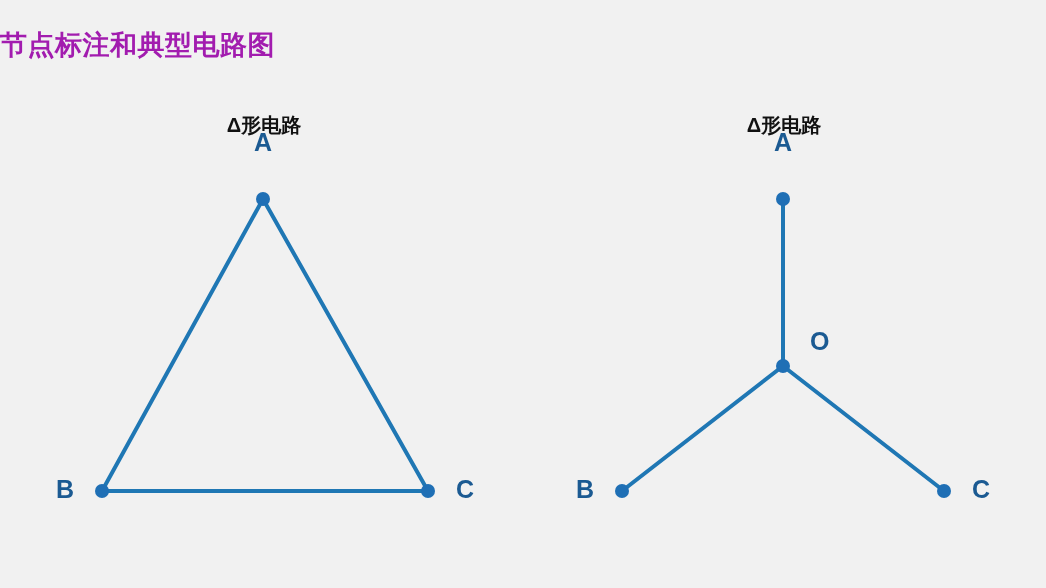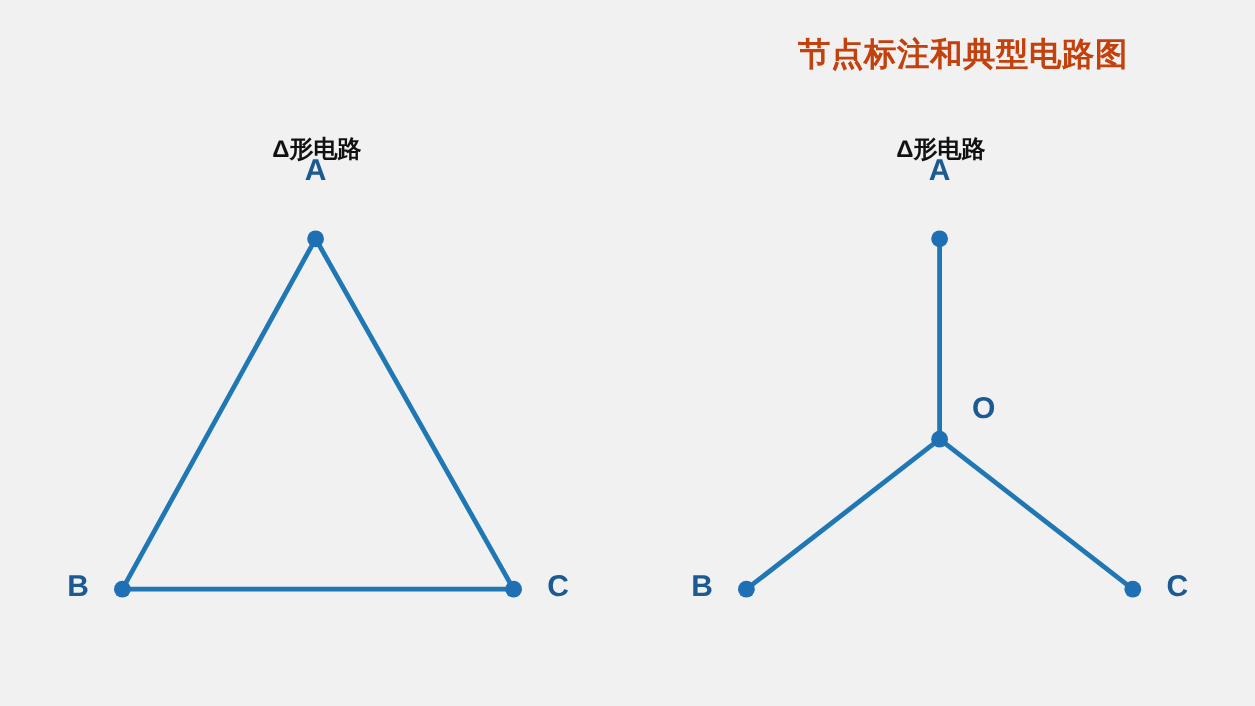--- a/index.html
+++ b/index.html
@@ -19,24 +19,24 @@
     left: 0;
     top: 0;
     width: 1046px;
     height: 588px;
   }
   .fig-title {
     position: absolute;
     left: 0;
     top: 28px;
     width: 940px;
-    text-align: right;
+    text-align: left;
     font-size: 27px;
     font-weight: bold;
-    color: #c2410c;
+    color: #a21caf;
     letter-spacing: 0.5px;
     line-height: 34px;
     white-space: nowrap;
   }
   .sub-title {
     position: absolute;
     font-size: 20px;
     font-weight: bold;
     color: #111111;
     text-align: center;

